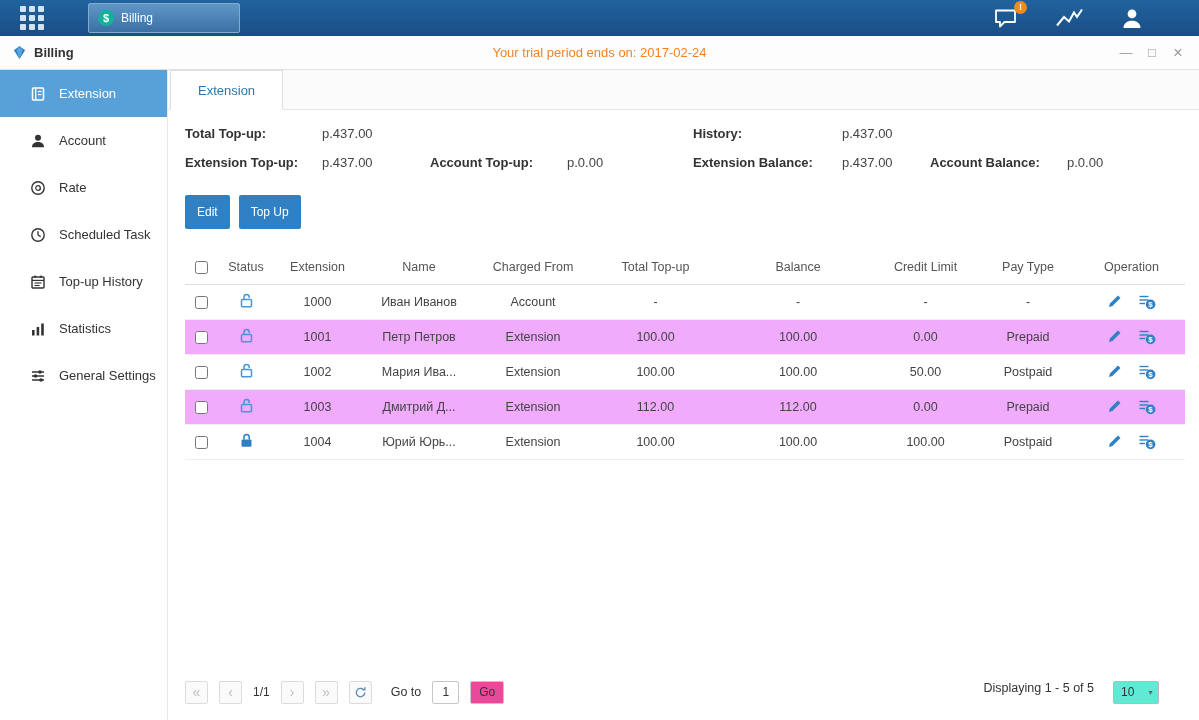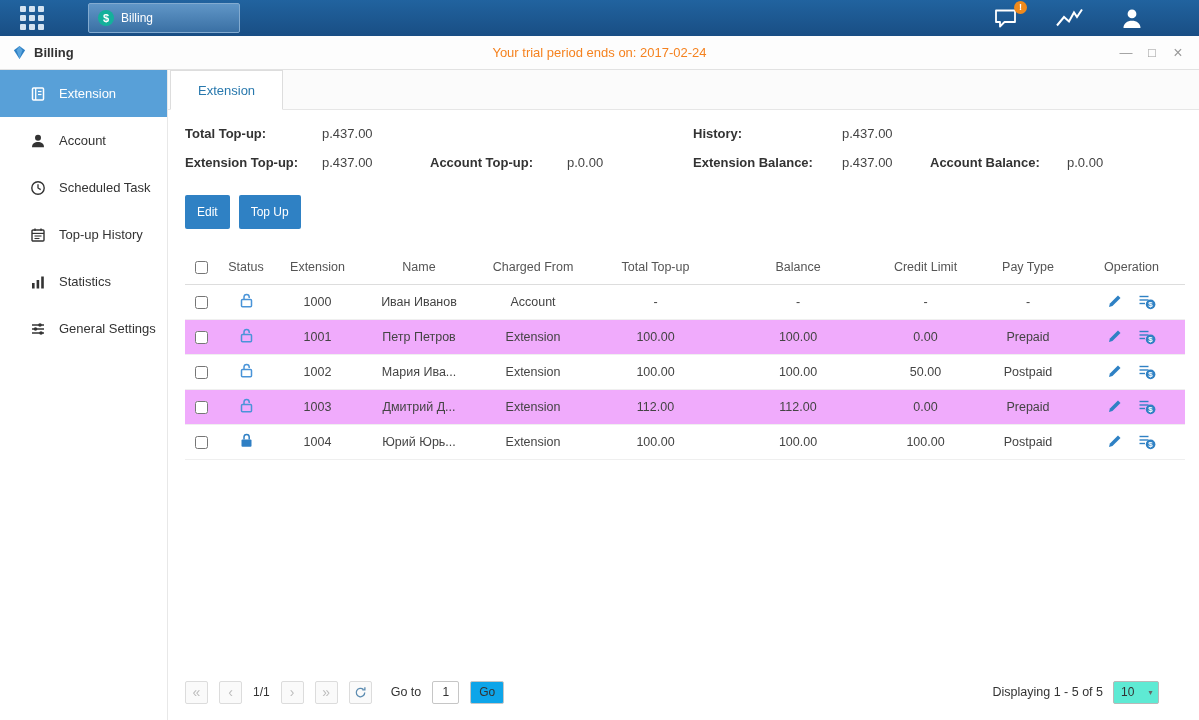--- a/index.html
+++ b/index.html
@@ -61,22 +61,22 @@
   .op-icons { display:flex; align-items:center; justify-content:center; gap:16px; }
   .op-icon { cursor:pointer; display:flex; }
 
   
   .footer { height:46px; display:flex; align-items:center; padding:0 40px 10px 17px; }
   .pager { display:flex; align-items:center; gap:11px; }
   .pg-btn { width:23px; height:23px; border:1px solid #dcdcdc; background:#fafafa; color:#bdbdbd; border-radius:2px; display:flex; align-items:center; justify-content:center; font-size:14px; cursor:pointer; }
   .page-ind { color:#333; font-size:12px; }
   .goto-label { margin-left:8px; color:#333; font-size:12.5px; }
   .goto-input { width:27px; height:23px; border:1px solid #c6c6c6; border-radius:2px; text-align:center; font-size:12px; color:#333; font-family:"Liberation Sans",sans-serif; }
-  .go-btn { height:23px; border:1px solid #c6c6c6; background:#0ea5e9; border-radius:2px; padding:0 8px; font-size:12px; color:#333; cursor:pointer; font-family:"Liberation Sans",sans-serif; }
-  .display-group { margin-left:auto; display:flex; align-items:center; gap:10px; }
+  .go-btn { height:23px; border:1px solid #c6c6c6; background:#ec4899; border-radius:2px; padding:0 8px; font-size:12px; color:#333; cursor:pointer; font-family:"Liberation Sans",sans-serif; }
+  .display-group { margin-left:auto; display:flex; align-items:flex-start; gap:19px; }
   .display-info { color:#333; font-size:12.5px; }
   .page-size { width:46px; height:23px; border:1px solid #b9b9b9; border-radius:2px; display:flex; align-items:center; cursor:pointer; background:#5eead4; }
   .page-size .val { flex:1; padding-left:7px; font-size:12px; color:#333; }
   .page-size .arrow { width:15px; font-size:8px; color:#666; text-align:center; }
 </style>
 </head>
 <body>
 
 <div class="topbar">
   <div class="apps-btn">
@@ -143,20 +143,28 @@
           <line x1="8" y1="8.5" x2="11.5" y2="8.5" stroke="currentColor" stroke-width="1.2"></line>
         </svg>
       <span class="side-label">Extension</span>
     </div>
     <div class="side-item">
       <svg width="16" height="16" viewBox="0 0 16 16">
           <circle cx="8" cy="4.8" r="3" fill="currentColor"></circle>
           <path d="M2 14.2c0-3.4 2.7-5.1 6-5.1s6 1.7 6 5.1z" fill="currentColor"></path>
         </svg>
       <span class="side-label">Account</span>
+    </div>
+    <div class="side-item">
+      <svg width="16" height="16" viewBox="0 0 16 16">
+          <circle cx="8" cy="8" r="6.2" fill="none" stroke="currentColor" stroke-width="1.4"></circle>
+          <circle cx="8" cy="8" r="2.3" fill="none" stroke="currentColor" stroke-width="1.2"></circle>
+          <path d="M10.3 8.2 v1.6" stroke="currentColor" stroke-width="1.2"></path>
+        </svg>
+      <span class="side-label">Rate</span>
     </div>
     <div class="side-item">
       <svg width="16" height="16" viewBox="0 0 16 16">
           <circle cx="8" cy="8" r="6.2" fill="none" stroke="currentColor" stroke-width="1.4"></circle>
           <path d="M8 4.3 V8 l2.7 1.6" fill="none" stroke="currentColor" stroke-width="1.3"></path>
         </svg>
       <span class="side-label">Scheduled Task</span>
     </div>
     <div class="side-item">
       <svg width="16" height="16" viewBox="0 0 16 16">

